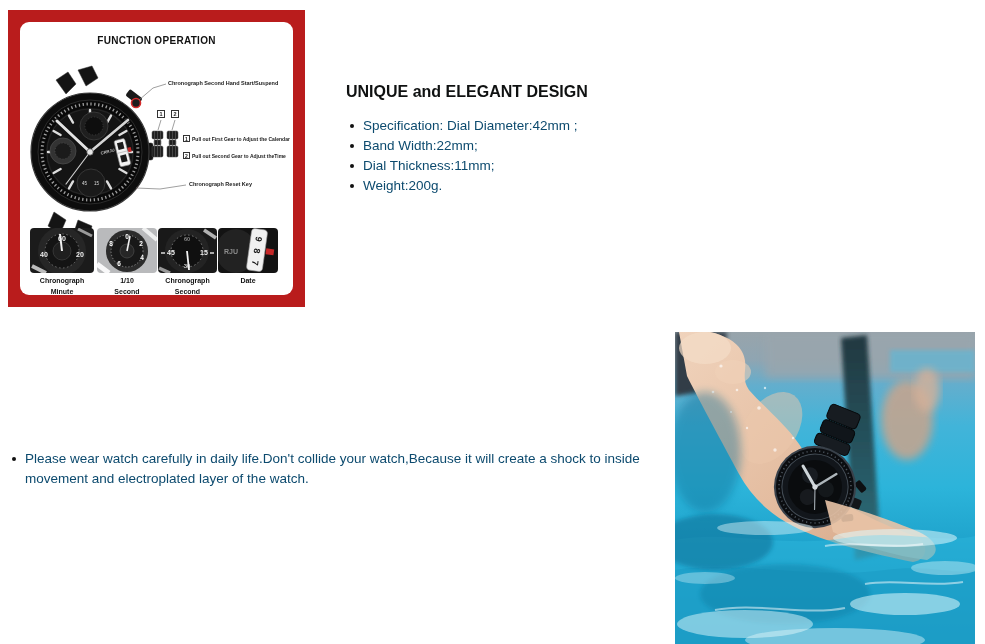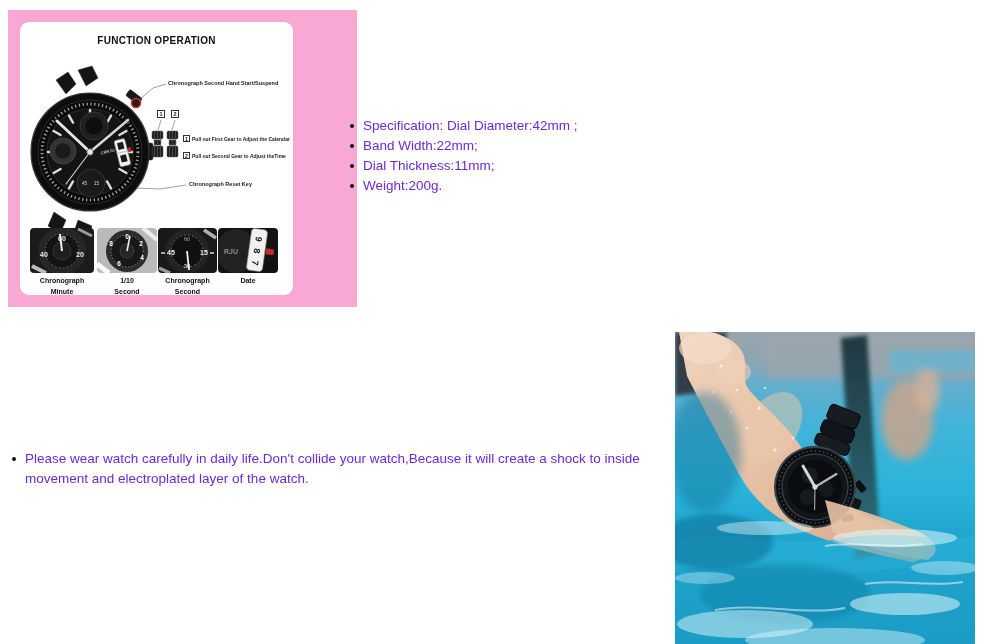--- a/index.html
+++ b/index.html
@@ -1,39 +1,39 @@
 <!DOCTYPE html>
 <html><head>
 <meta charset="utf-8">
 <style>
   * { margin:0; padding:0; box-sizing:border-box; }
   html,body { background:#ffffff; }
   body { font-family:"Liberation Sans", sans-serif; color:#0f1111; }
   .canvas { position:relative; width:985px; height:644px; background:#fff; overflow:hidden; }
 
   
-  .func-img { position:absolute; left:8px; top:10px; width:349px; height:297px; background:#f9a8d4; }
+  .func-img { position:absolute; left:8px; top:10px; width:297px; height:297px; background:#b91c1c; }
   .func-panel { position:absolute; left:12px; top:12px; width:273px; height:273px; background:#ffffff; border-radius:9px; }
   .func-title { position:absolute; left:0; top:13px; width:100%; text-align:center; font-size:10px; font-weight:700; letter-spacing:.3px; color:#111; }
   .diagram-svg { position:absolute; left:0; top:0; }
 
   .ann { position:absolute; font-size:5.5px; color:#1a1a1a; white-space:nowrap; font-weight:600; }
   .gear-num { position:absolute; width:8px; height:8px; border:0.8px solid #333; font-size:5.5px; font-weight:700;
               display:flex; align-items:center; justify-content:center; color:#222; background:#fff; }
   .gear-line { position:absolute; font-size:5px; color:#1a1a1a; white-space:nowrap; font-weight:600; display:flex; align-items:center; gap:2px; }
   .gear-line .numbox { display:inline-flex; width:7px; height:7px; border:0.8px solid #333; align-items:center; justify-content:center; font-weight:700; flex:0 0 auto; }
 
   .thumb { position:absolute; top:206px; height:45px; border-radius:4px; overflow:hidden; }
   .thumb svg { display:block; }
   .thumb-label { position:absolute; top:253px; text-align:center; font-size:7px; font-weight:700; line-height:11px; color:#111; }
 
   
   .sec-heading { position:absolute; font-size:16px; font-weight:700; color:#0f1111; }
   .bullets { position:absolute; list-style:none; }
-  .bullets li { position:relative; padding-left:17px; font-size:13.5px; line-height:20px; color:#6d28d9; }
+  .bullets li { position:relative; padding-left:17px; font-size:13.5px; line-height:20px; color:#0c4a6e; }
   .bullets li::before { content:""; position:absolute; left:4px; top:8px; width:4px; height:4px; border-radius:50%; background:#111; }
 
   #design-heading { left:346px; top:83px; }
   #design-bullets { left:346px; top:116px; width:330px; }
   #durable-heading { left:8px; top:416px; }
   #durable-bullets { left:8px; top:449px; width:660px; }
 
   
   .pool-photo { position:absolute; left:675px; top:332px; width:300px; height:312px; overflow:hidden; }
 </style>
@@ -208,20 +208,21 @@
       <div class="thumb-label" style="left:138px; width:59px;">
         <div>Chronograph</div>
           <div>Second</div>
       </div>
       <div class="thumb-label" style="left:198px; width:60px;">
         <div>Date</div>
       </div>
     </div>
   </div>
 
+  <h2 class="sec-heading" id="design-heading">UNIQUE and ELEGANT DESIGN</h2>
   <ul class="bullets" id="design-bullets">
     <li>Specification: Dial Diameter:42mm ;</li>
     <li>Band Width:22mm;</li>
     <li>Dial Thickness:11mm;</li>
     <li>Weight:200g.</li>
   </ul>
 
   <ul class="bullets" id="durable-bullets">
     <li>Please wear watch carefully in daily life.Don't collide your watch,Because it will create a shock to inside movement and electroplated layer of the watch.</li>
   </ul>

